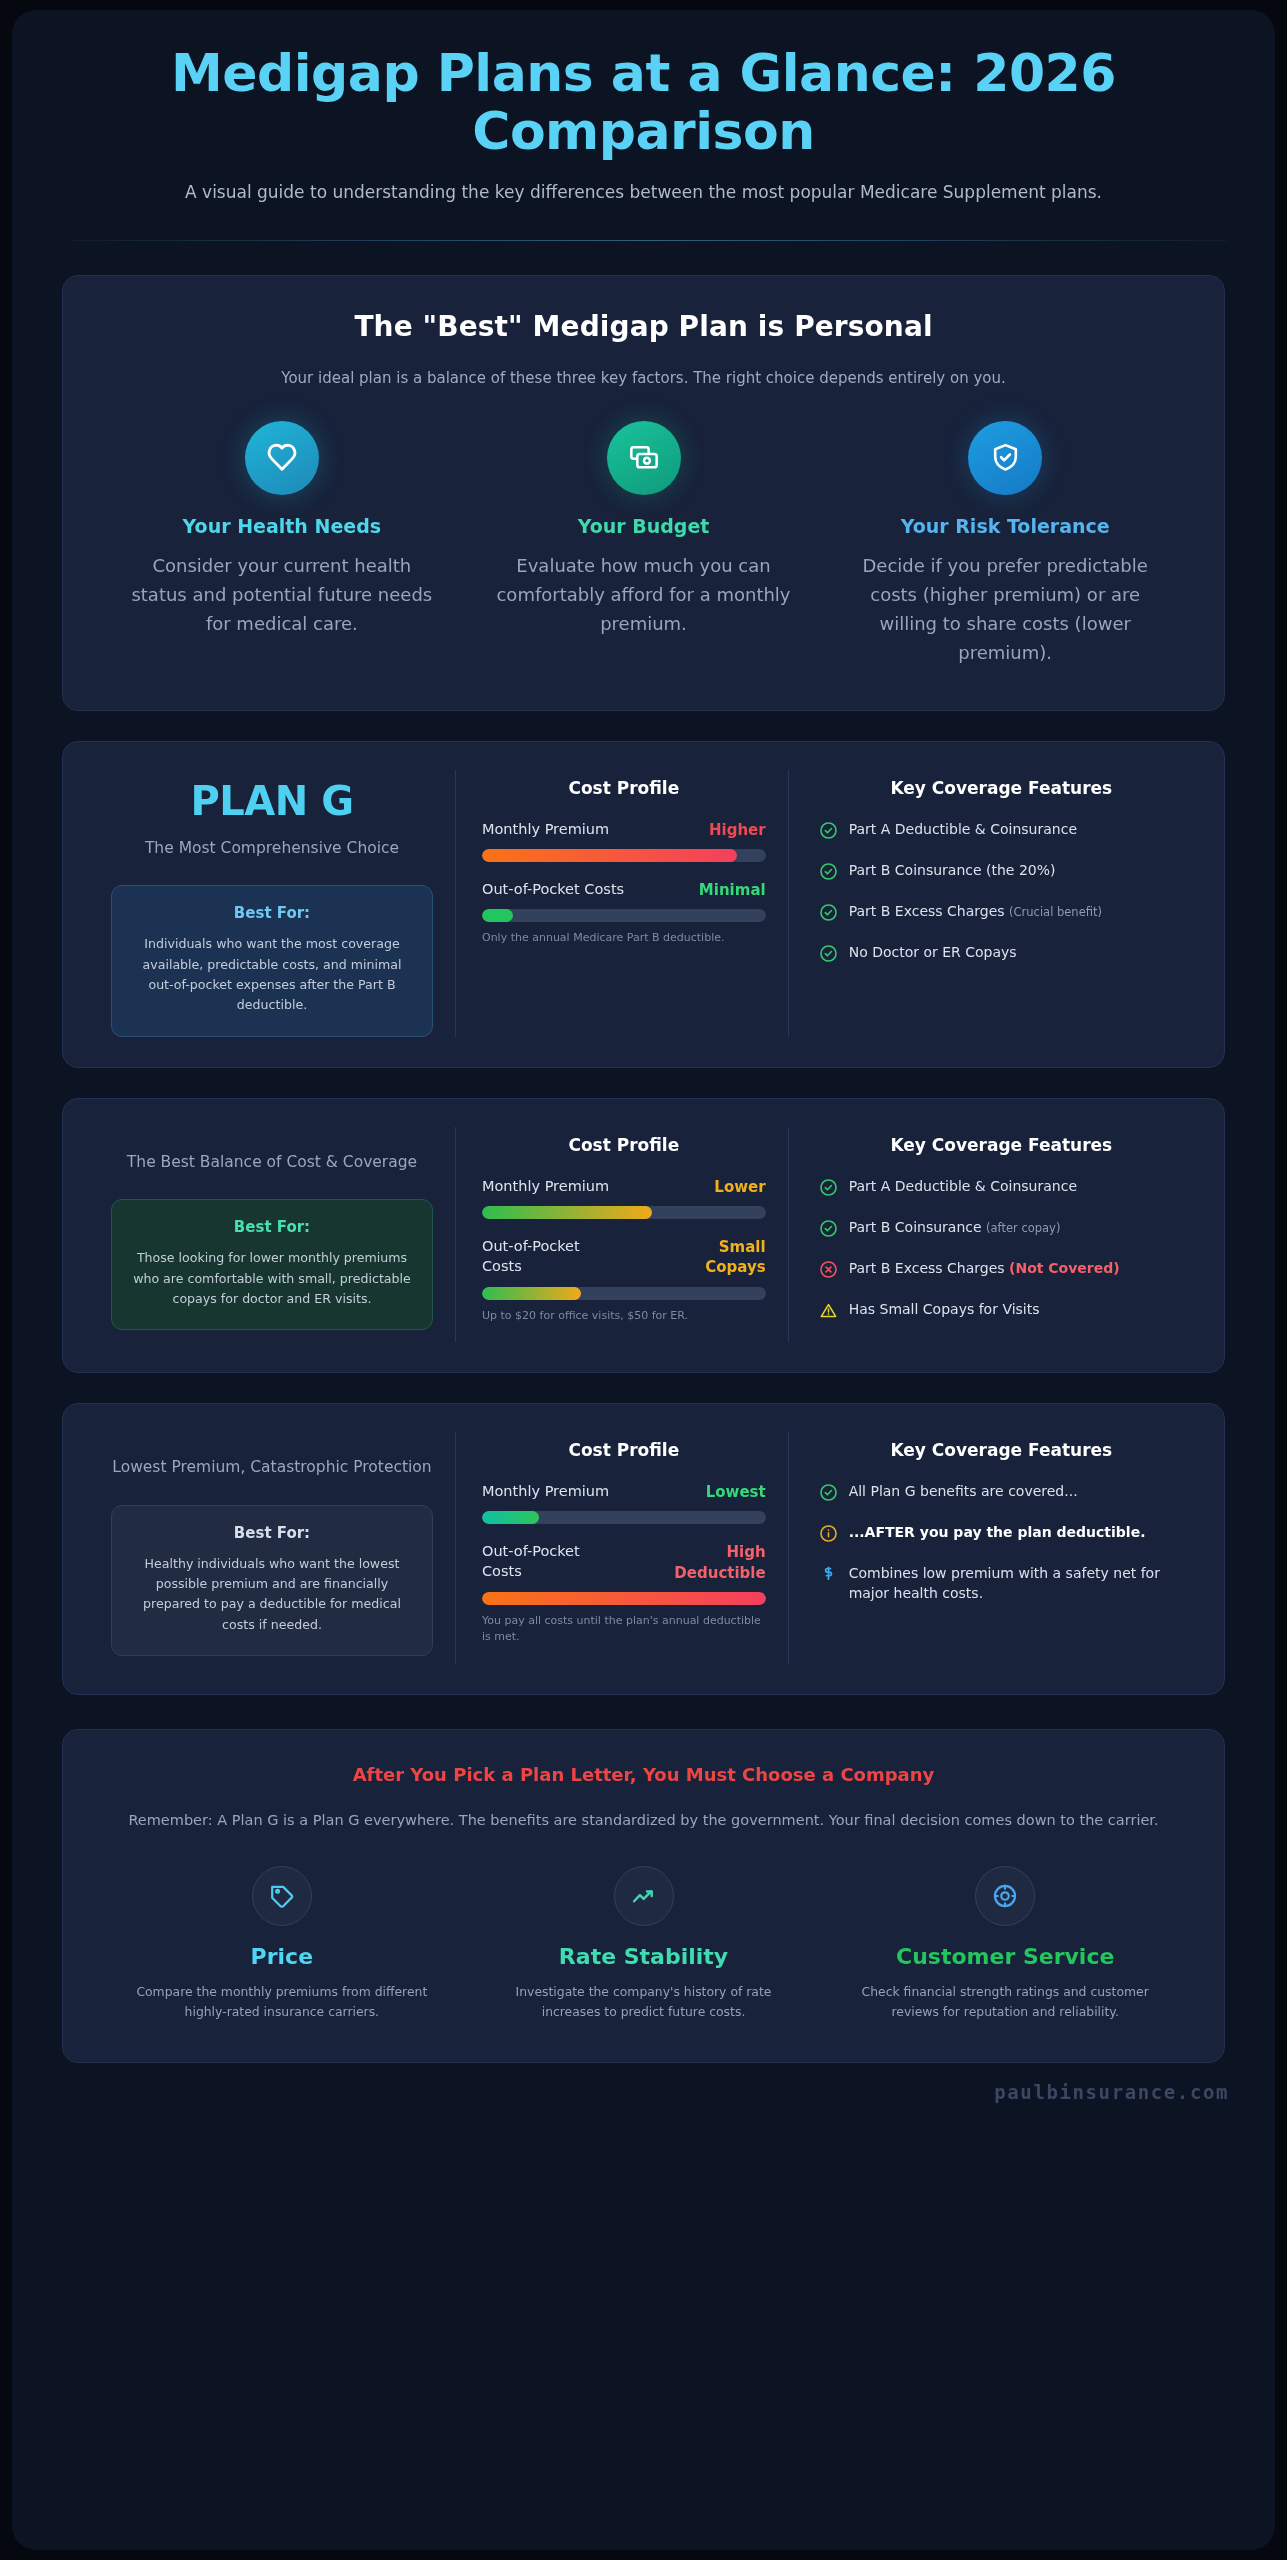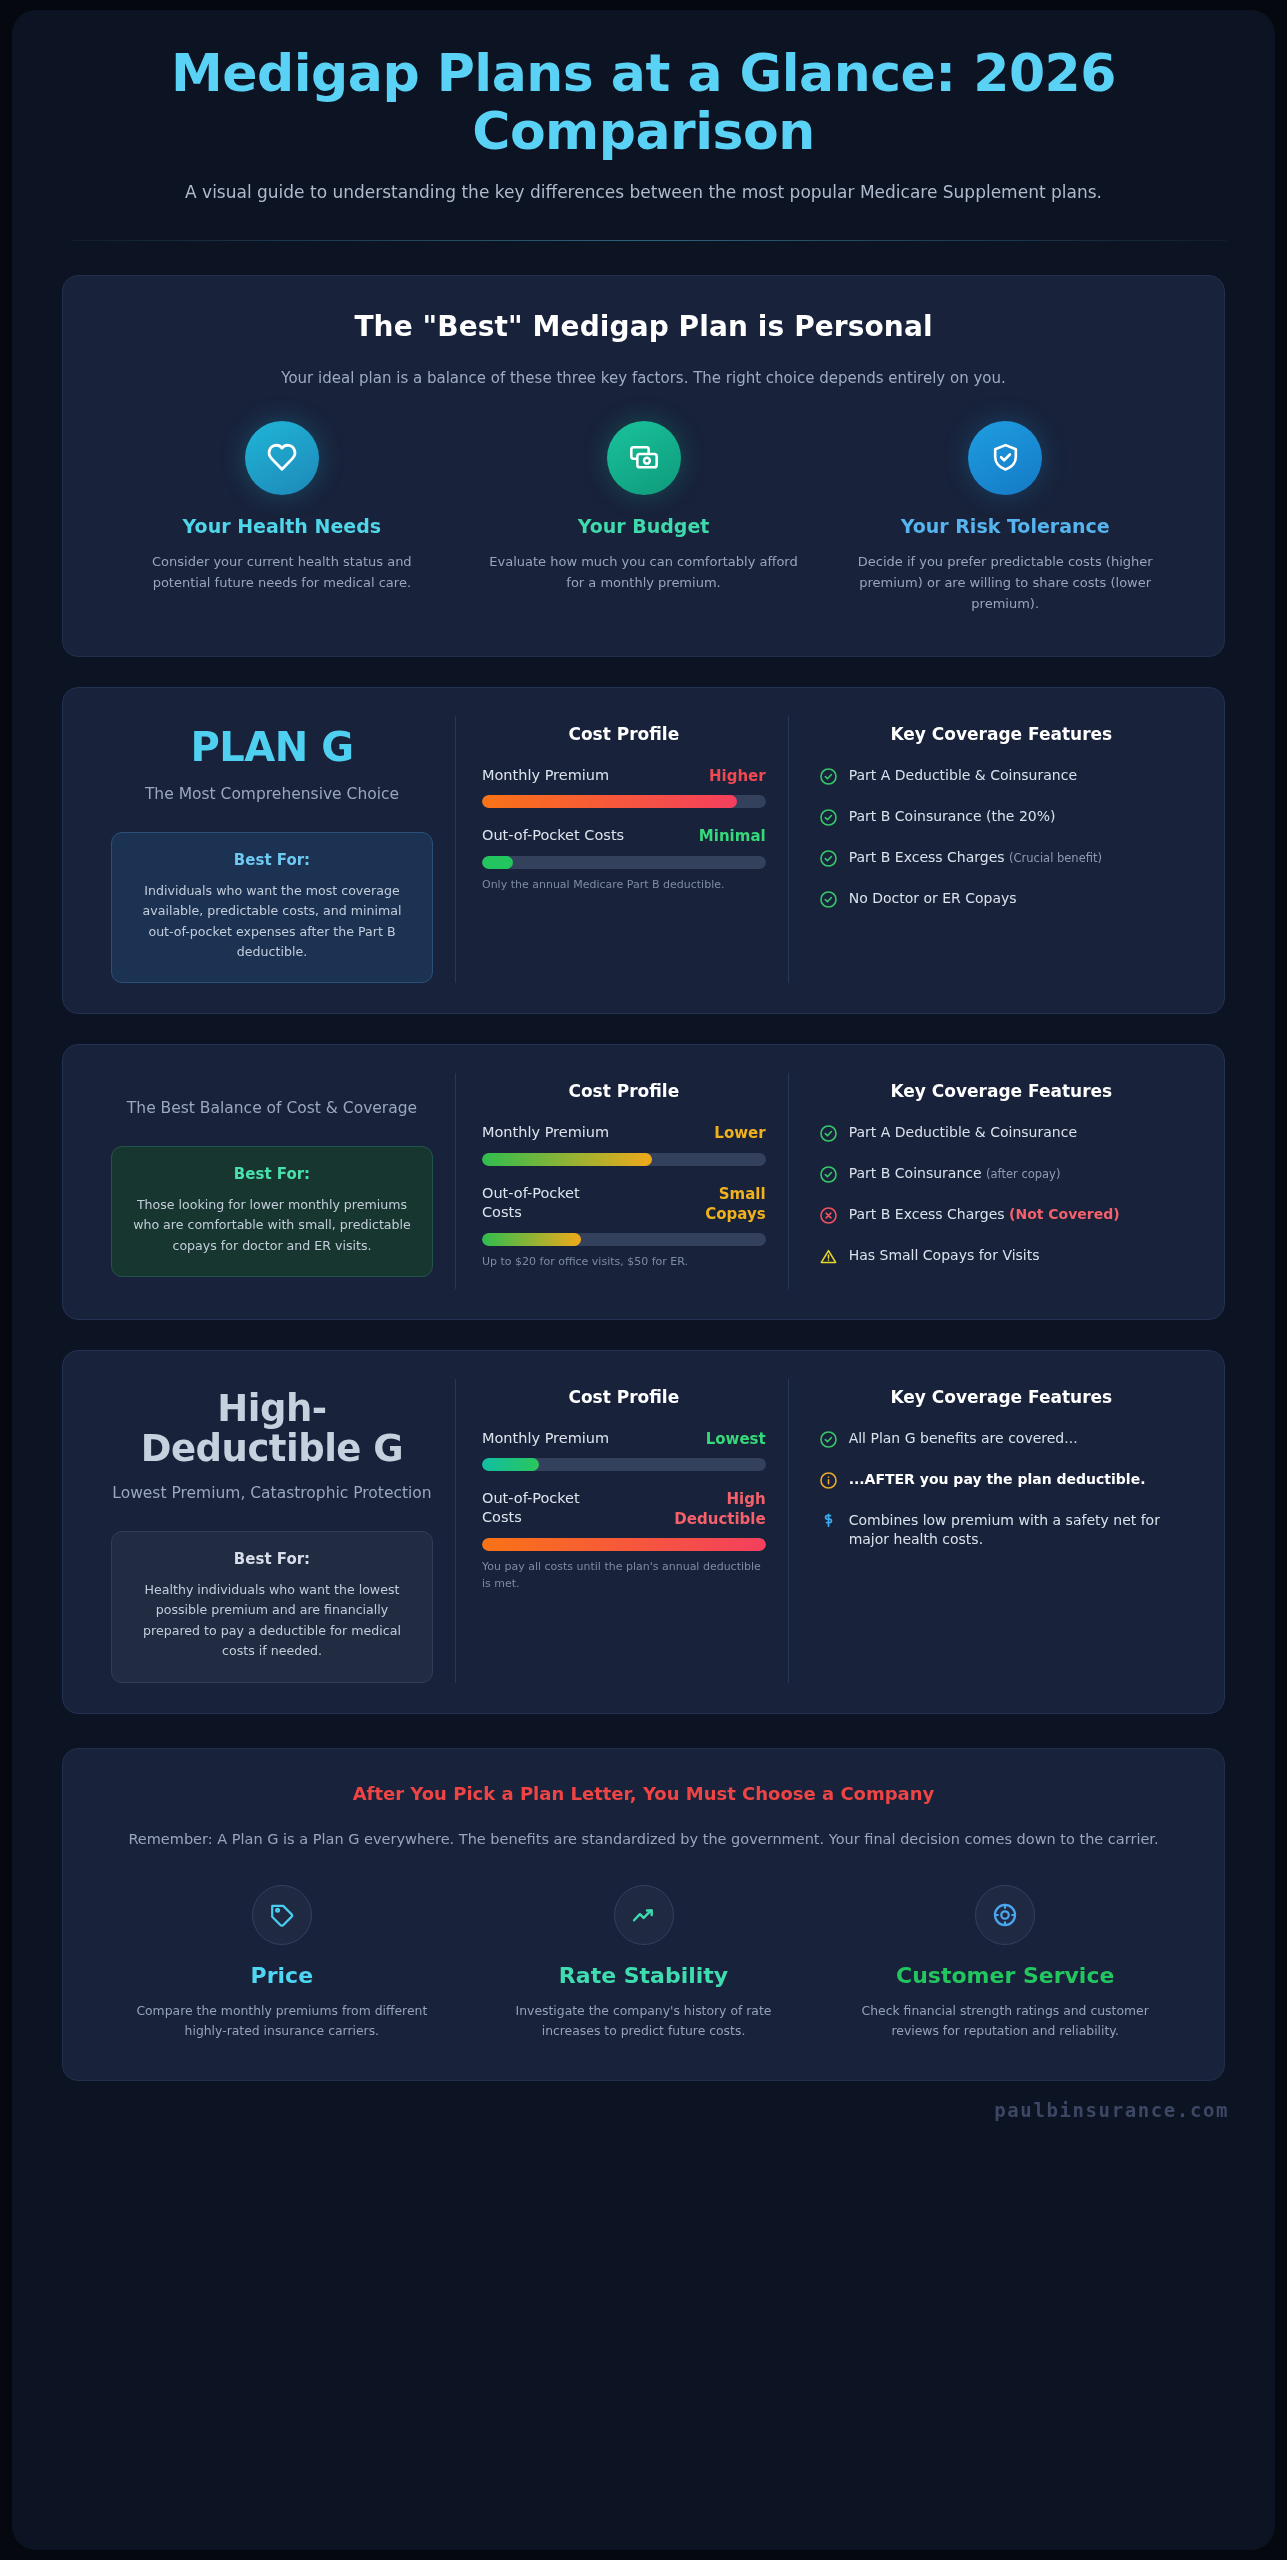--- a/index.html
+++ b/index.html
@@ -84,21 +84,21 @@
   .factor .title {
     margin-top: 20px;
     font-size: 19px;
     font-weight: 700;
   }
   .t-health { color: #4fd6e8; }
   .t-budget { color: #3fd9ab; }
   .t-risk   { color: #56b4ee; }
   .factor .desc {
     margin-top: 14px;
-    font-size: 13px;
+    font-size: 18px;
     line-height: 1.62;
     color: #98a5ba;
   }
 
   
   .plan {
     margin: 30px 50px 0 50px;
     background: #18223a;
     border: 1px solid #233152;
     border-radius: 16px;
@@ -471,21 +471,20 @@
               <path d="M12 16.6v.2"></path>
             </svg>
         </span>
         <span class="ftext">Has Small Copays for Visits</span>
       </div>
     </div>
   </div>
 
   <div class="plan">
     <div class="col-left">
-      <div class="plan-name pn-hdg">High-Deductible G</div>
       <div class="plan-tag">Lowest Premium, Catastrophic Protection</div>
       <div class="bestfor bf-hdg">
         <div class="bf-title bft-hdg">Best For:</div>
         <div class="bf-text">Healthy individuals who want the lowest possible premium and are financially prepared to pay a deductible for medical costs if needed.</div>
       </div>
     </div>
 
     <div class="col-mid">
       <div class="col-head">Cost Profile</div>
       <div class="metric">

